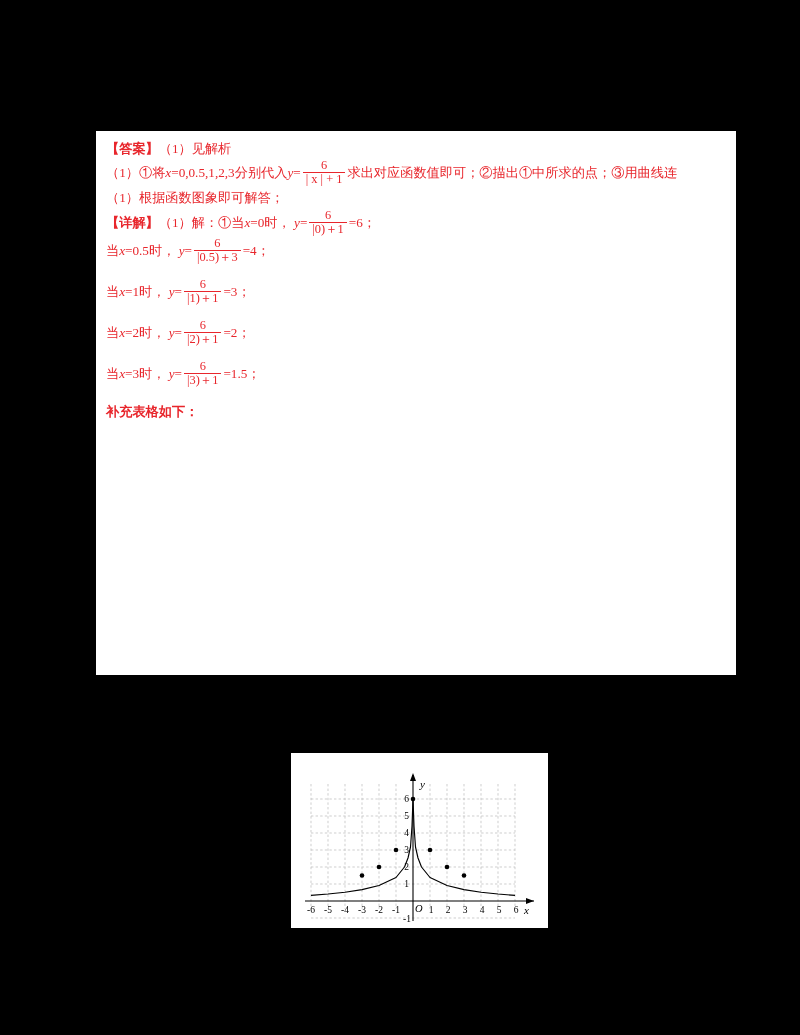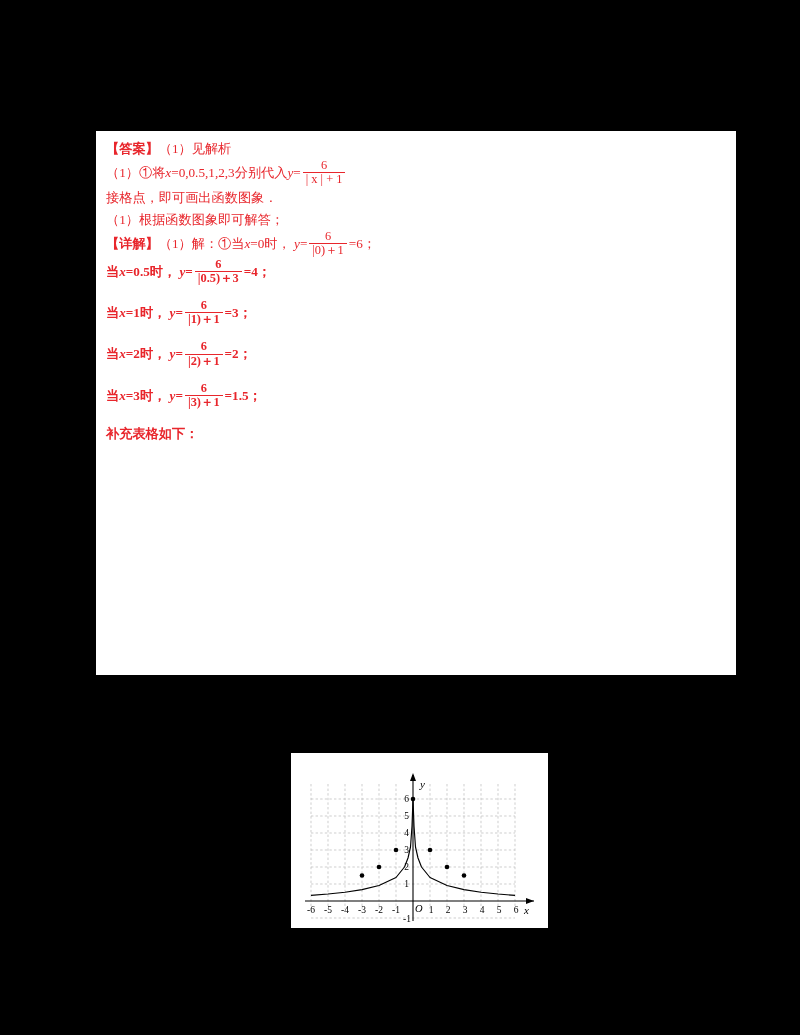--- a/index.html
+++ b/index.html
@@ -74,21 +74,20 @@
     padding: 0 3px;
     text-align: center;
   }
   .big-eq-line {
     margin: 10px 0 6px 0;
     font-size: 13.2px;
   }
   .sol-line {
     margin: 0 0 14px 0;
     white-space: nowrap;
-    font-weight: bold;
   }
   
   .graph-wrap {
     position: absolute;
     left: 291px;
     top: 753px;
     width: 257px;
     height: 175px;
     background: #ffffff;
   }
@@ -104,24 +103,21 @@
   <div class="answer-block">
 
     <div class="line">
       <span class="bold">【答案】</span><span>（1）见解析</span>
     </div>
 
 
 
 
     <div class="line wrap blk-line">
-      <span>（1）①将</span><span class="mi">x</span><span>=0,0.5,1,2,3</span><span>分别代入</span><span class="mi">y</span>=<span class="frac"><span class="num">6</span><span class="den">| x | + 1</span></span>
-    </div>
-    <div class="line">
-      <span>接格点，即可画出函数图象．</span>
+      <span>（1）①将</span><span class="mi">x</span><span>=0,0.5,1,2,3</span><span>分别代入</span><span class="mi">y</span>=<span class="frac"><span class="num">6</span><span class="den">| x | + 1</span></span><span>求出对应函数值即可；②描出①中所求的点；③用曲线连</span>
     </div>
 
     <div class="line">
       <span>（1）根据函数图象即可解答；</span>
     </div>
 
 
     <div class="line big-eq-line">
       <span class="bold">【详解】</span><span>（1）解：①当</span><span class="mi">x</span><span>=0时，</span>&nbsp;<span class="mi">y</span>=<span class="frac"><span class="num">6</span><span class="den">|0)＋1</span></span><span>=6；</span>
     </div>

